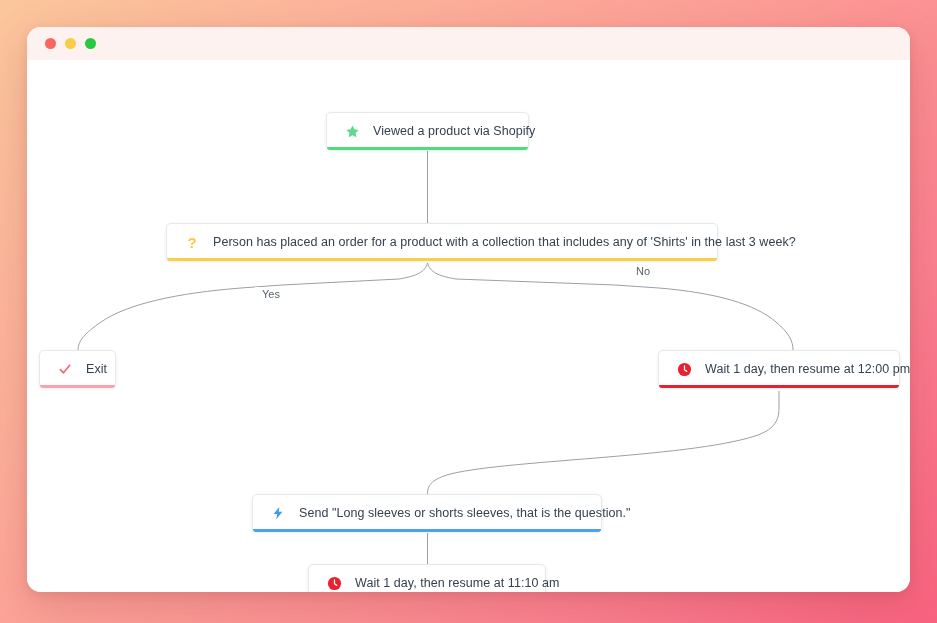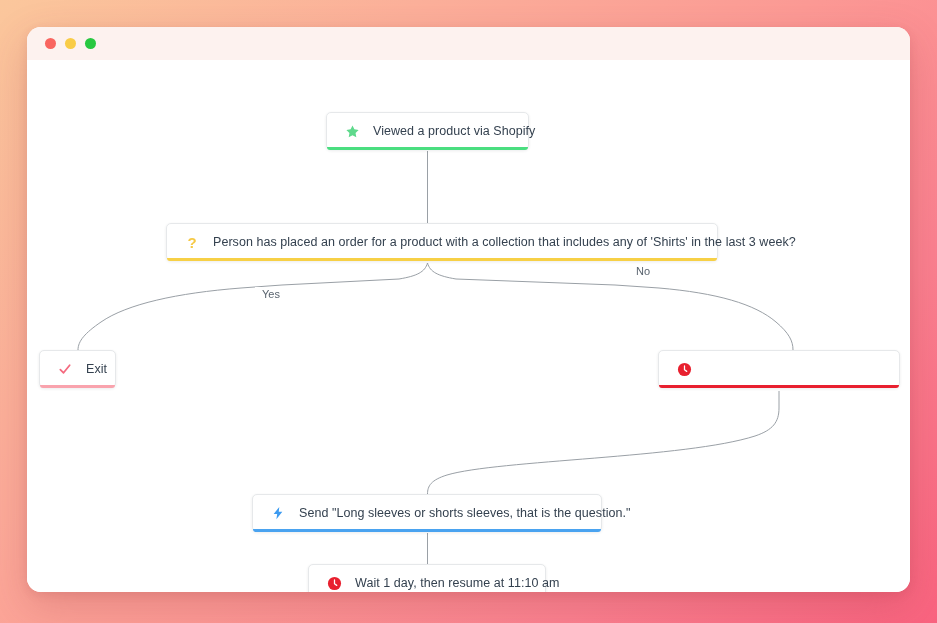--- a/index.html
+++ b/index.html
@@ -212,20 +212,21 @@
       <span class="node-label">Exit</span>
     </div>
 
     <div class="node accent-red" id="node-wait-1">
       <span class="node-icon">
         <svg width="15" height="15" viewBox="0 0 24 24" aria-hidden="true">
           <circle cx="12" cy="12" r="10.5" fill="#e8202f"></circle>
           <path fill="none" stroke="#ffffff" stroke-width="2" stroke-linecap="round" d="M12 6.2V12.4l3.6 2.6"></path>
         </svg>
       </span>
+      <span class="node-label">Wait 1 day, then resume at 12:00 pm</span>
     </div>
 
     <div class="node accent-blue" id="node-send">
       <span class="node-icon">
         <svg width="14" height="16" viewBox="0 0 24 24" aria-hidden="true">
           <path fill="#3d9bf0" d="M14.2 1.5L4.6 13.6h6.0L9.2 22.5 19.4 9.9h-6.1z"></path>
         </svg>
       </span>
       <span class="node-label">Send "Long sleeves or shorts sleeves, that is the question."</span>
     </div>

